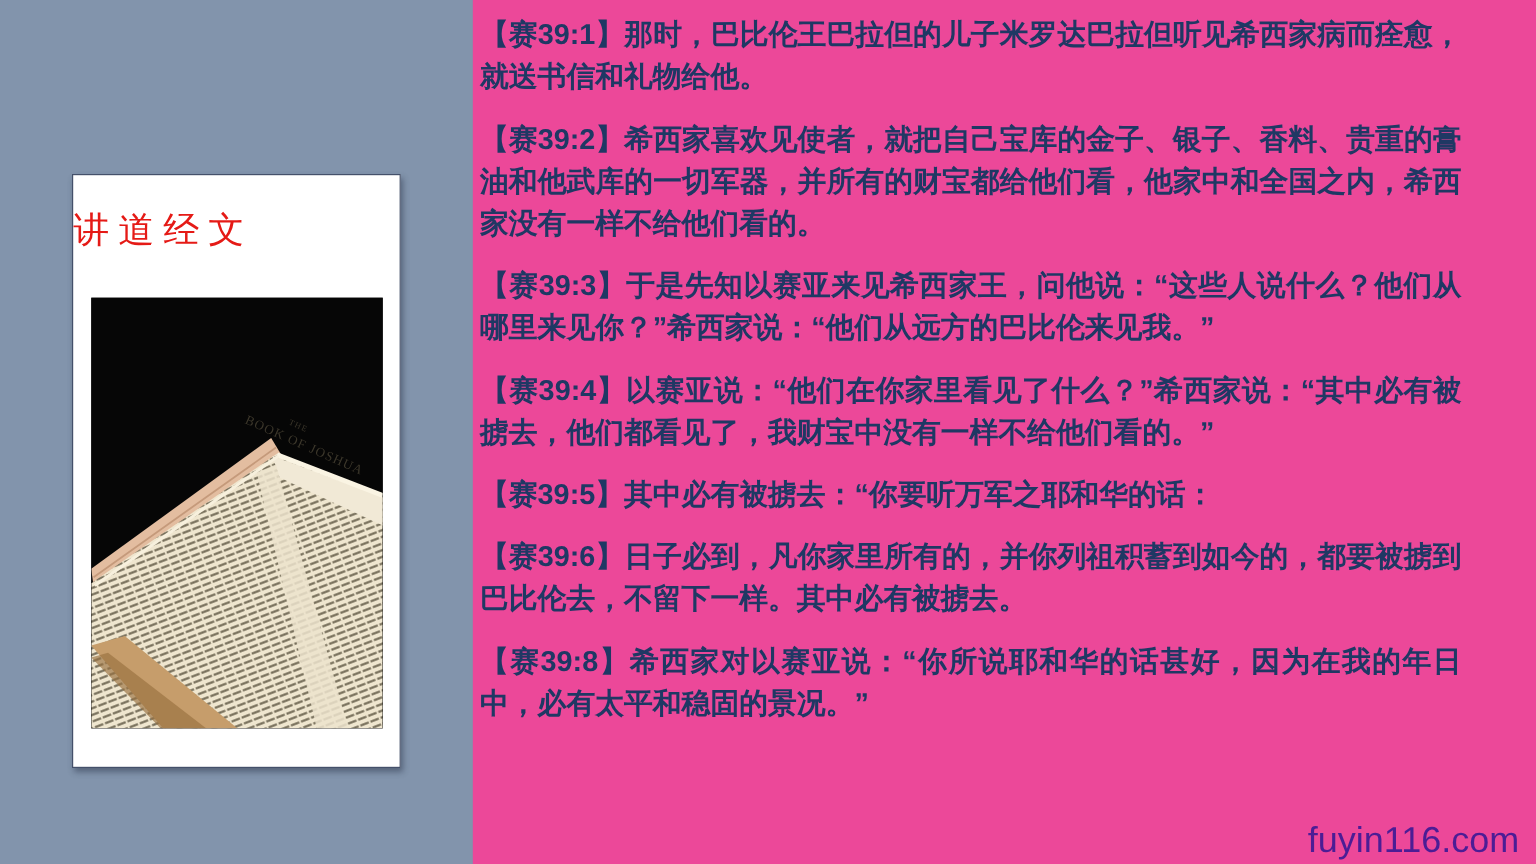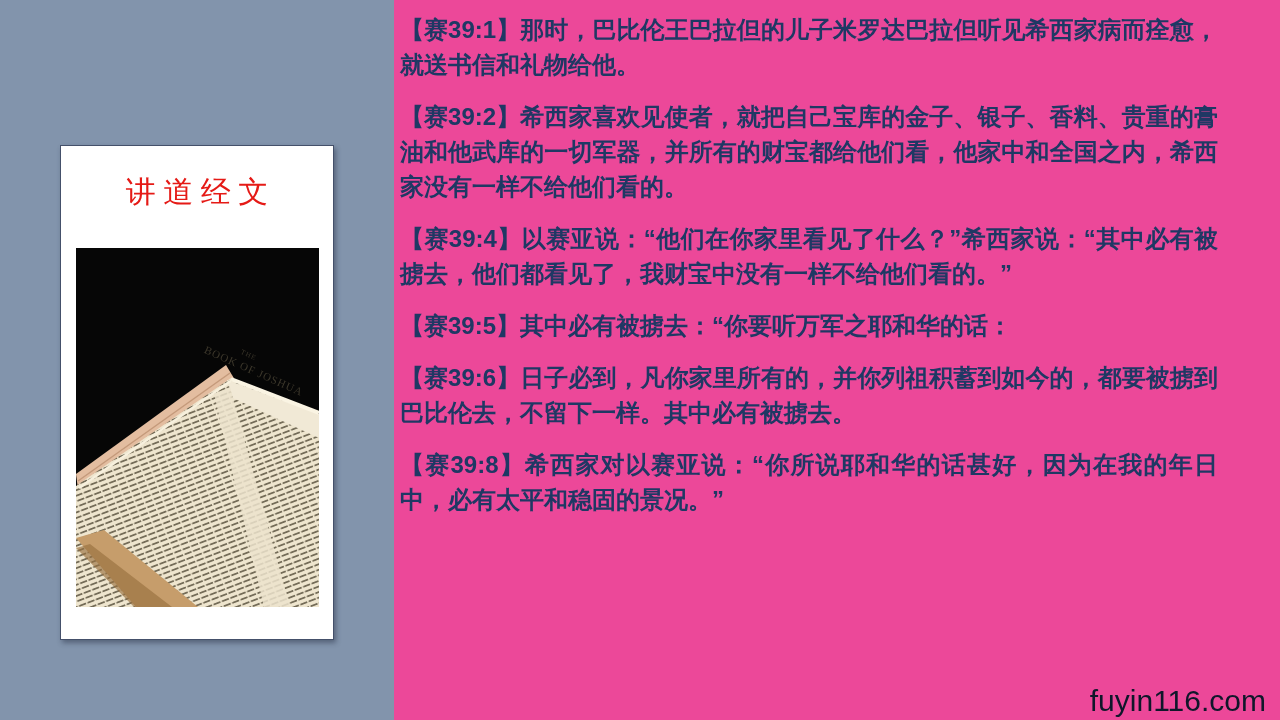--- a/index.html
+++ b/index.html
@@ -6,34 +6,34 @@
   body{width:1280px;height:720px;overflow:hidden;background:#8294ac;
        font-family:"Liberation Sans","DejaVu Sans",sans-serif;}
   .slide{position:relative;width:1280px;height:720px;}
 
   
   .left-panel{position:absolute;left:0;top:0;width:394px;height:720px;background:#8294ac;}
 
   .card{position:absolute;left:60px;top:145px;width:272px;height:493px;
         background:#ffffff;border:1px solid #44506a;
         box-shadow:2px 3px 5px rgba(30,40,60,.45);}
-  .card-title{position:absolute;left:0;top:26px;width:100%;text-align:center;
+  .card-title{position:absolute;left:0;top:26px;width:100%;text-align:left;
         font-family:"Liberation Serif","DejaVu Serif",serif;
         font-size:30px;color:#e51a16;white-space:pre;}
 
   .photo{position:absolute;left:15px;top:102px;width:243px;height:359px;background:#060606;overflow:hidden;}
   .photo svg{display:block;}
 
   
   .right-panel{position:absolute;left:394px;top:0;width:886px;height:720px;background:#ec4899;
         box-sizing:border-box;padding:12px 62px 0 6px;}
   .verse{margin:0 0 17px 0;font-size:24px;line-height:35px;font-weight:700;
         color:#1f3864;text-align:justify;letter-spacing:0;}
 
-  .watermark{position:absolute;right:14px;bottom:2px;font-size:30px;color:#0f172a;
+  .watermark{position:absolute;right:14px;bottom:2px;font-size:30px;color:#4c1d95;
         font-family:"Liberation Sans","DejaVu Sans",sans-serif;}
 </style>
 </head>
 <body>
 
 <div class="slide">
 
   <div class="left-panel">
     <div class="card">
       <div class="card-title">讲 道 经 文</div>
@@ -69,20 +69,21 @@
             <text x="128" y="114" font-size="11">BOOK OF JOSHUA</text>
           </g>
         </svg>
       </div>
     </div>
   </div>
 
   <div class="right-panel">
     <p class="verse">【赛39:1】那时，巴比伦王巴拉但的儿子米罗达巴拉但听见希西家病而痊愈，就送书信和礼物给他。</p>
     <p class="verse">【赛39:2】希西家喜欢见使者，就把自己宝库的金子、银子、香料、贵重的膏油和他武库的一切军器，并所有的财宝都给他们看，他家中和全国之内，希西家没有一样不给他们看的。</p>
+    <p class="verse">【赛39:3】于是先知以赛亚来见希西家王，问他说：“这些人说什么？他们从哪里来见你？”希西家说：“他们从远方的巴比伦来见我。”</p>
     <p class="verse">【赛39:4】以赛亚说：“他们在你家里看见了什么？”希西家说：“其中必有被掳去，他们都看见了，我财宝中没有一样不给他们看的。”</p>
     <p class="verse">【赛39:5】其中必有被掳去：“你要听万军之耶和华的话：</p>
     <p class="verse">【赛39:6】日子必到，凡你家里所有的，并你列祖积蓄到如今的，都要被掳到巴比伦去，不留下一样。其中必有被掳去。</p>
     <p class="verse">【赛39:8】希西家对以赛亚说：“你所说耶和华的话甚好，因为在我的年日中，必有太平和稳固的景况。”</p>
   </div>
 
   <div class="watermark">fuyin116.com</div>
 
 </div>
 

